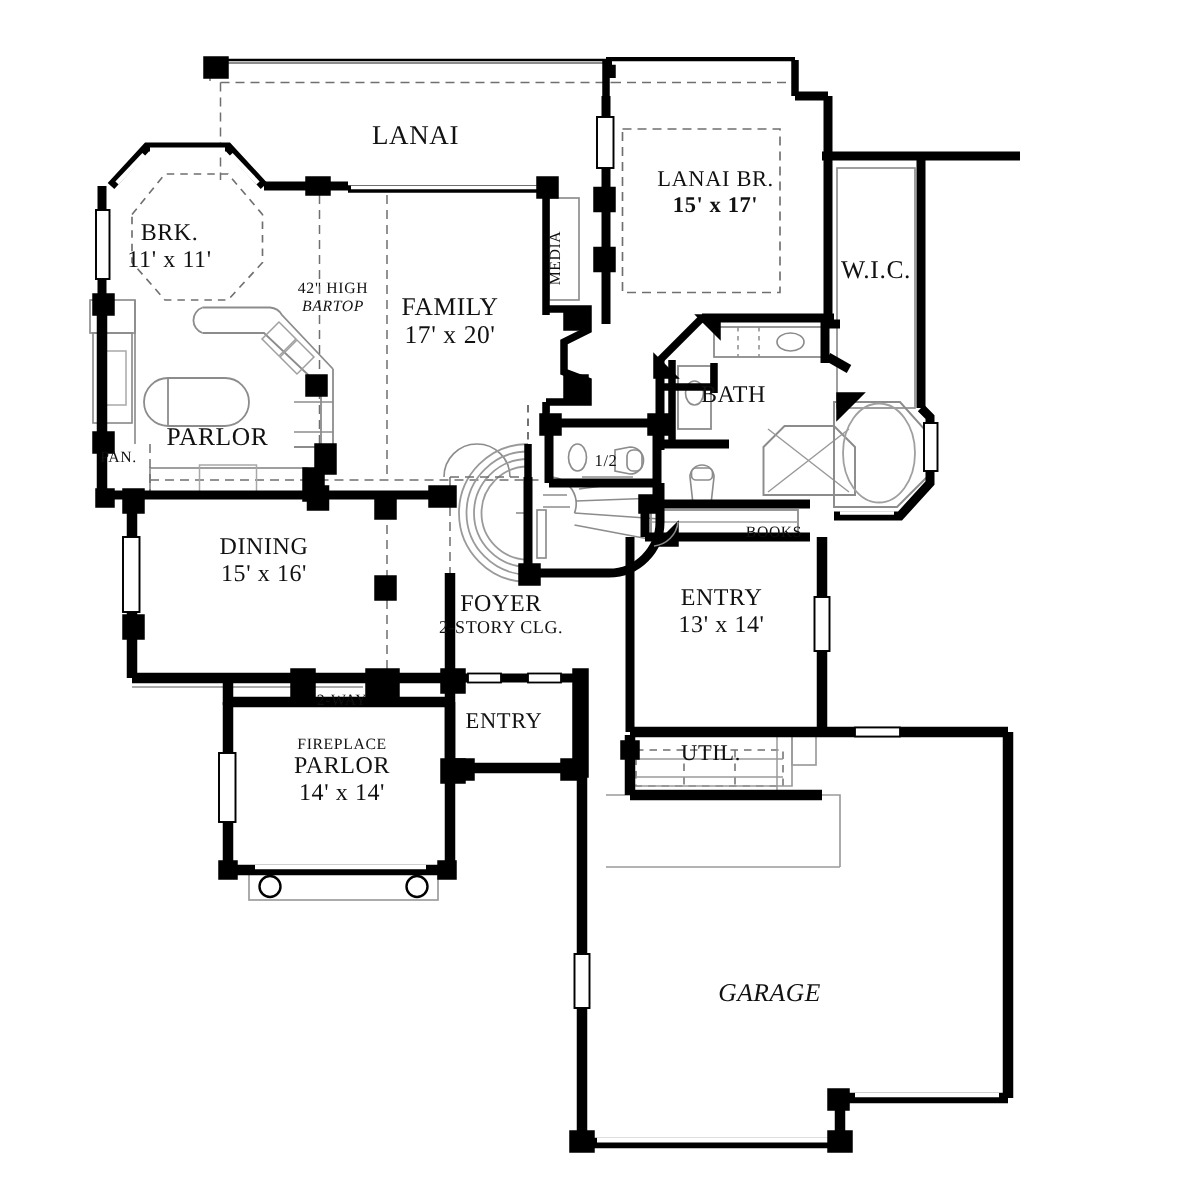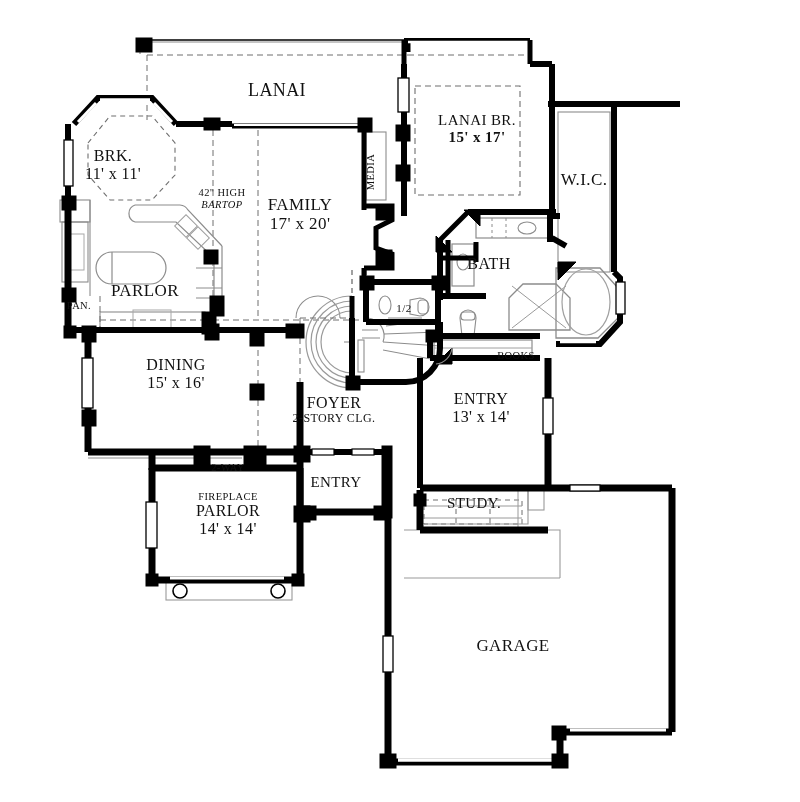--- a/index.html
+++ b/index.html
@@ -359,23 +359,23 @@
         <span class="rl-dim" style="font-size: 16px;">13' x 14'</span>
       </div>
       <div class="room-label" style="left: 336px; top: 482px; font-size: 15px; transform: translate(-50%, -50%);">
         <span class="rl-name">ENTRY</span>
       </div>
       <div class="room-label" style="left: 228px; top: 520px; font-size: 16px; transform: translate(-50%, -50%);">
         <span class="rl-name">PARLOR</span>
         <span class="rl-dim" style="font-size: 16px;">14' x 14'</span>
       </div>
       <div class="room-label" style="left: 474px; top: 503px; font-size: 15px; transform: translate(-50%, -50%);">
-        <span class="rl-name">STUDY.</span>
-      </div>
-      <div class="room-label" style="left: 513px; top: 646px; font-size: 17px; transform: translate(-50%, -50%);">
+        <span class="rl-name">UTIL.</span>
+      </div>
+      <div class="room-label" style="left: 513px; top: 662px; font-size: 17px; transform: translate(-50%, -50%); font-style: italic;">
         <span class="rl-name">GARAGE</span>
       </div>
       <div class="room-label" style="left: 222px; top: 193px; font-size: 10.5px; transform: translate(-50%, -50%);">42" HIGH</div>
       <div class="room-label" style="left: 222px; top: 205px; font-size: 10.5px; transform: translate(-50%, -50%); font-style: italic;">BARTOP</div>
       <div class="room-label" style="left: 79px; top: 306px; font-size: 10.5px; transform: translate(-50%, -50%);">PAN.</div>
       <div class="room-label" style="left: 404px; top: 308px; font-size: 11px; transform: translate(-50%, -50%);">1/2</div>
       <div class="room-label" style="left: 516px; top: 356px; font-size: 10.5px; transform: translate(-50%, -50%);">BOOKS</div>
       <div class="room-label" style="left: 228px; top: 468px; font-size: 10.5px; transform: translate(-50%, -50%); text-align: center;">2-WAY</div>
       <div class="room-label" style="left: 228px; top: 483px; font-size: 10.5px; transform: translate(-50%, -50%); margin-top: 14px;">FIREPLACE</div>
       <div class="room-label vertical-label" style="left: 371px; top: 172px; font-size: 10.5px; transform: translate(-50%, -50%) rotate(-90deg);">MEDIA</div>

